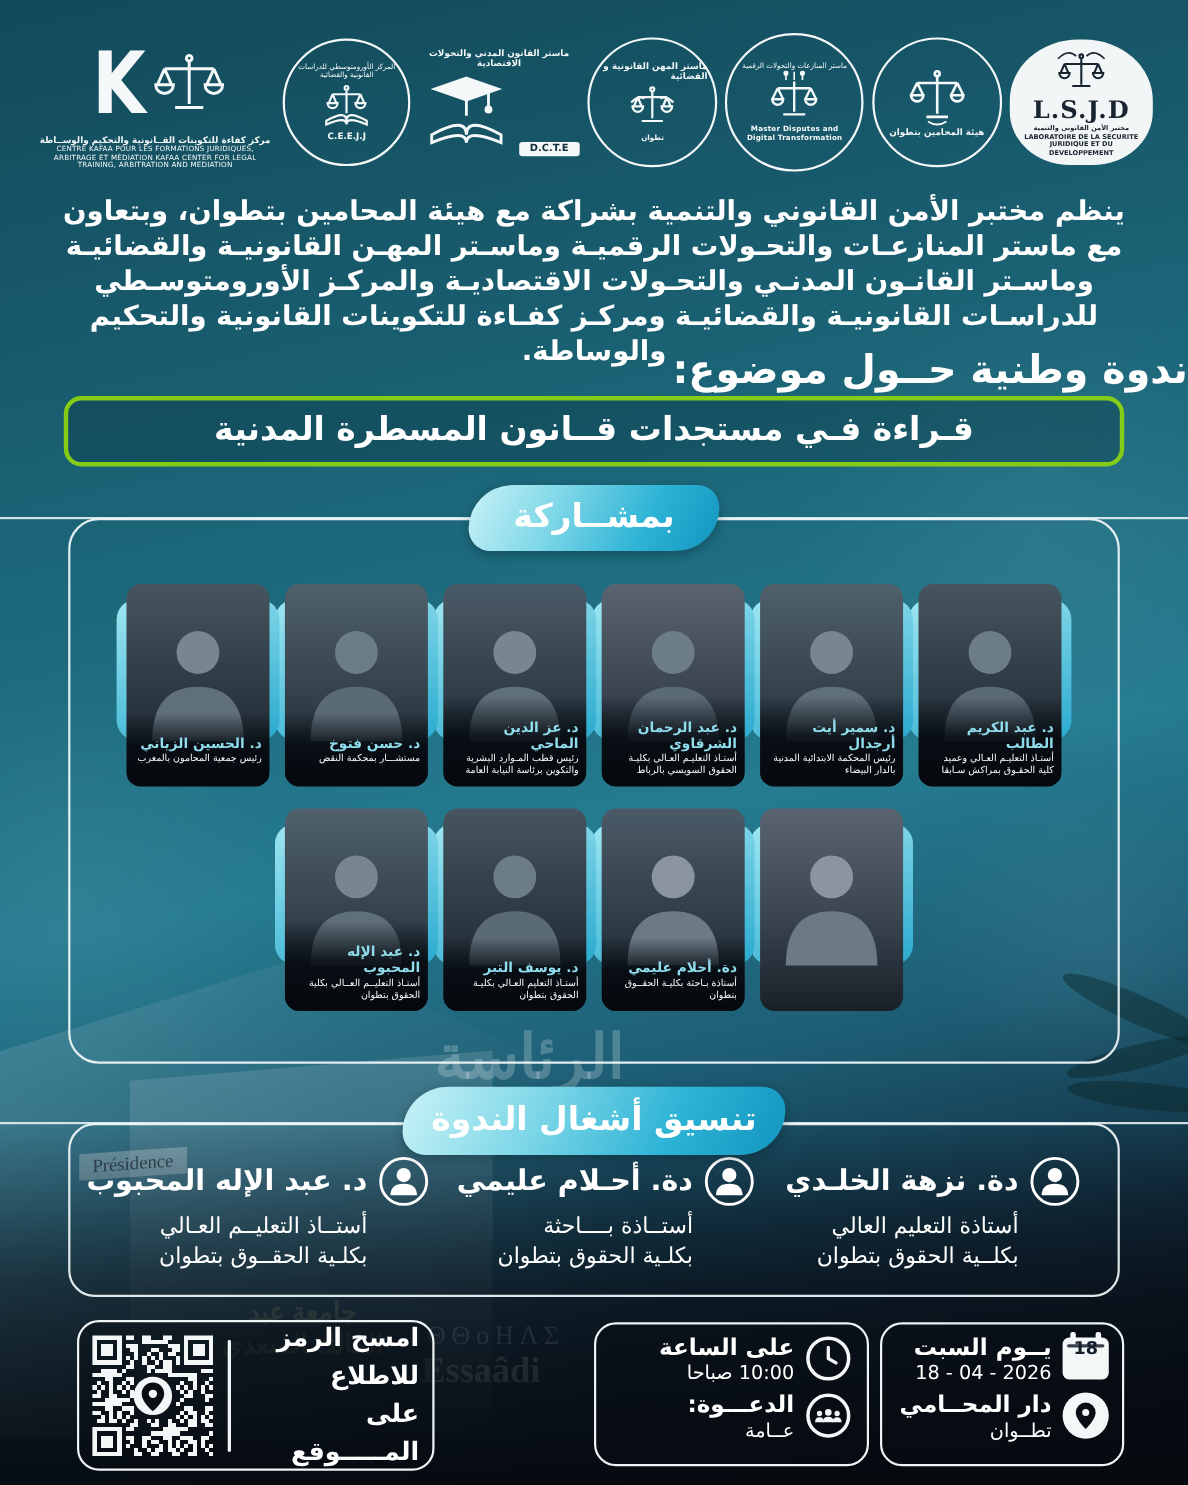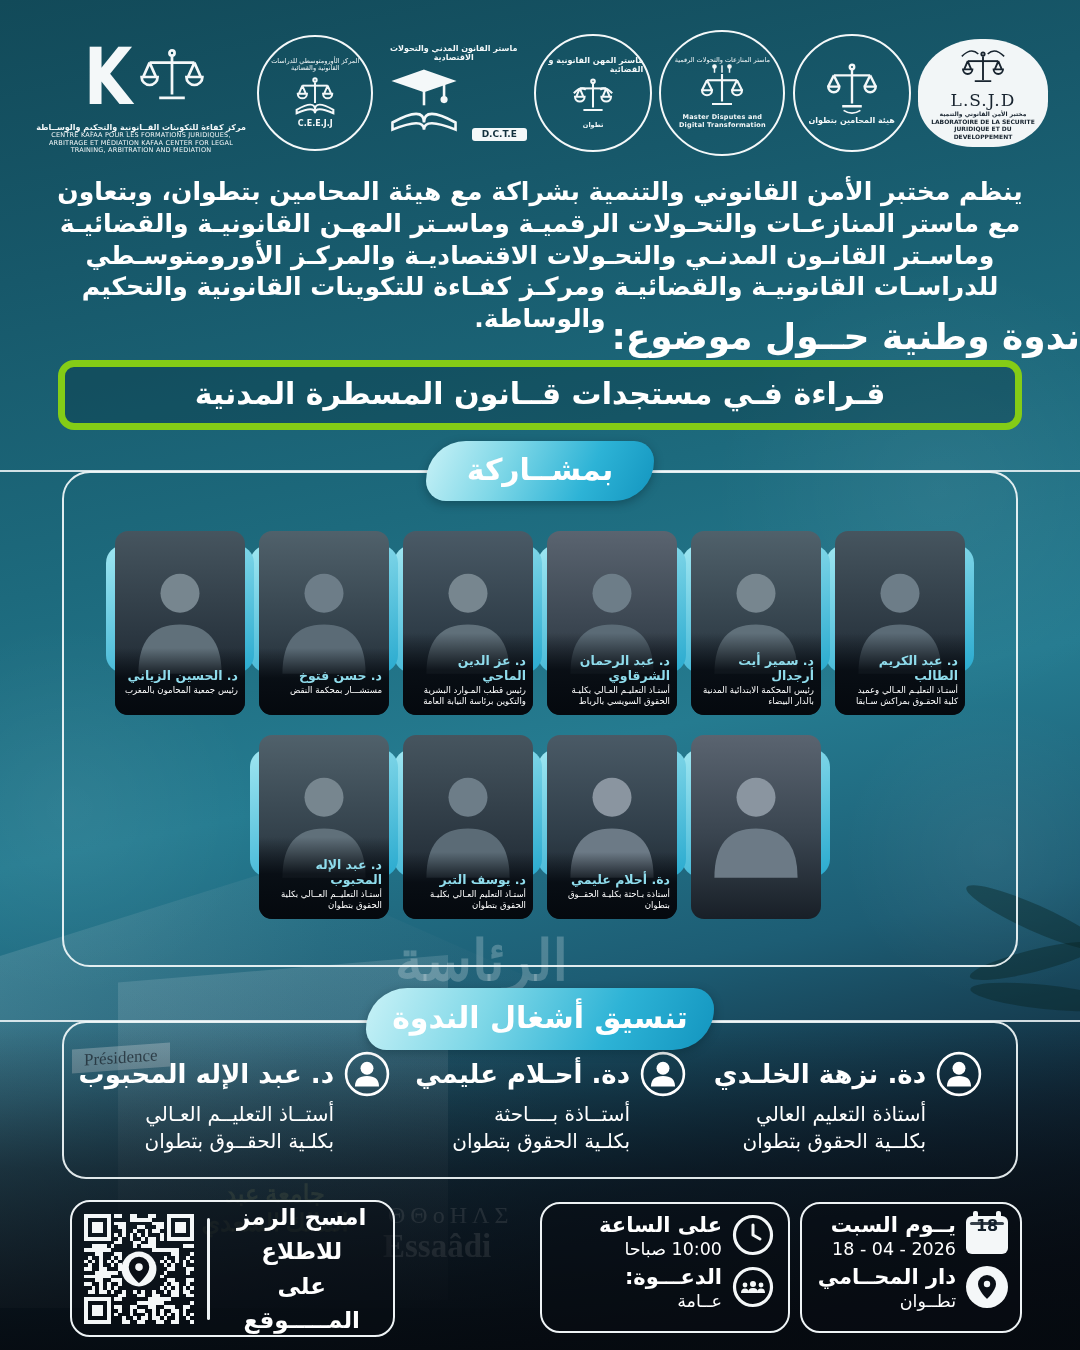--- a/index.html
+++ b/index.html
@@ -37,27 +37,27 @@
   .logos{position:absolute;top:14px;left:32px;width:1016px;height:158px;display:flex;align-items:center;justify-content:space-between;color:#f4f8f9;}
   .logo{text-align:center;line-height:1.15;}
   .ring{border:2px solid #f4f8f9;border-radius:50%;display:flex;flex-direction:column;align-items:center;justify-content:center;margin:0 auto;}
   .cap-tiny{font-size:6.5px;letter-spacing:.2px;}
   .cap-small{font-size:8px;font-weight:bold;}
   .logo-kafaa{width:218px;}
   .kafaa-mark{display:flex;align-items:center;justify-content:center;gap:2px;height:92px;}
   .kafaa-k{font-size:78px;font-weight:bold;line-height:1;transform:scaleX(.8);}
   .logo-dcte .ribbon{background:#f4f8f9;color:#12303c;font-size:9px;font-weight:bold;border-radius:3px;padding:1px 10px;display:inline-block;margin-top:2px;}
   .lsjd-blob{width:118px;background:#f2f6f7;color:#18242f;border-radius:48% 48% 42% 42%;padding:8px 6px 7px;margin:0 auto;}
-  .lsjd-title{font-family:"DejaVu Serif","Liberation Serif",serif;font-weight:normal;font-size:17px;letter-spacing:1px;}
+  .lsjd-title{font-family:"DejaVu Serif","Liberation Serif",serif;font-weight:bold;font-size:22px;letter-spacing:1px;}
   .lsjd-cap{font-size:6px;font-weight:bold;line-height:1.25;}
 
   
   .intro{position:absolute;top:176px;left:40px;width:1000px;direction:rtl;text-align:center;color:#ffffff;font-weight:bold;font-size:25px;line-height:1.27;}
   .kicker{position:absolute;top:316px;left:0;width:100%;text-align:right;direction:rtl;color:#ffffff;font-weight:bold;font-size:36px;}
-  .title-box{position:absolute;top:360px;left:58px;width:964px;box-sizing:border-box;border:7px solid #84cc16;border-radius:16px;background:rgba(10,52,64,0.35);padding:9px 10px 12px;text-align:center;direction:rtl;color:#fff;font-weight:bold;font-size:30px;}
+  .title-box{position:absolute;top:360px;left:58px;width:964px;box-sizing:border-box;border:4px solid #84cc16;border-radius:16px;background:rgba(10,52,64,0.35);padding:9px 10px 12px;text-align:center;direction:rtl;color:#fff;font-weight:bold;font-size:30px;}
 
   
   .hline{position:absolute;left:0;width:1080px;height:2px;background:rgba(242,248,250,0.85);}
   .hl1{top:470px;} .hl2{top:1020px;}
 
   
   .panel{position:absolute;border:2px solid rgba(242,248,250,0.92);border-radius:28px;box-sizing:border-box;}
   .participants-panel{top:471px;left:62px;width:956px;height:496px;}
   .coord-panel{top:1021px;left:62px;width:956px;height:158px;border-radius:24px;display:flex;direction:rtl;align-items:center;justify-content:space-between;padding:6px 34px 0;}
 
@@ -89,21 +89,21 @@
   .coord-head{display:flex;align-items:center;gap:10px;}
   .coord-icon{flex:0 0 auto;width:46px;height:46px;}
   .coord-name{font-weight:bold;font-size:26px;white-space:nowrap;}
   .coord-roles{padding-right:56px;margin-top:4px;font-size:20px;line-height:1.35;text-align:right;}
 
   
   .f-panel{position:absolute;background:rgba(8,13,20,0.46);border:2.5px solid #eef3f5;border-radius:20px;box-sizing:border-box;color:#fff;}
   .qr-panel{top:1200px;left:70px;width:325px;height:137px;display:flex;align-items:center;gap:13px;padding:0 12px;}
   .qr-panel svg{width:110px;height:110px;flex:0 0 auto;}
   .v-div{width:2.5px;height:102px;background:#eef3f5;border-radius:2px;}
-  .qr-text{flex:1;direction:rtl;text-align:center;font-weight:bold;font-size:23px;line-height:1.5;}
+  .qr-text{flex:1;direction:rtl;font-weight:bold;font-size:23px;line-height:1.5;}
   .mid-panel{top:1202px;left:540px;width:250px;height:131px;padding:10px 14px;}
   .right-panel{top:1202px;left:800px;width:222px;height:131px;padding:10px 12px;}
   .f-row{display:flex;direction:rtl;align-items:flex-start;gap:10px;margin-bottom:7px;}
   .f-icon{flex:0 0 auto;width:42px;height:42px;position:relative;}
   .f-texts{direction:rtl;text-align:right;}
   .f-label{font-weight:bold;font-size:21px;line-height:1.1;}
   .f-value{font-size:17.5px;margin-top:2px;}
   .ltr{direction:ltr;unicode-bidi:isolate;}
   .cal{width:42px;height:38px;background:#f4f7f8;border-radius:6px;position:relative;margin-top:2px;
        display:flex;align-items:flex-start;justify-content:center;color:#14202b;font-weight:bold;font-size:16px;padding-bottom:2px;box-sizing:border-box;}

